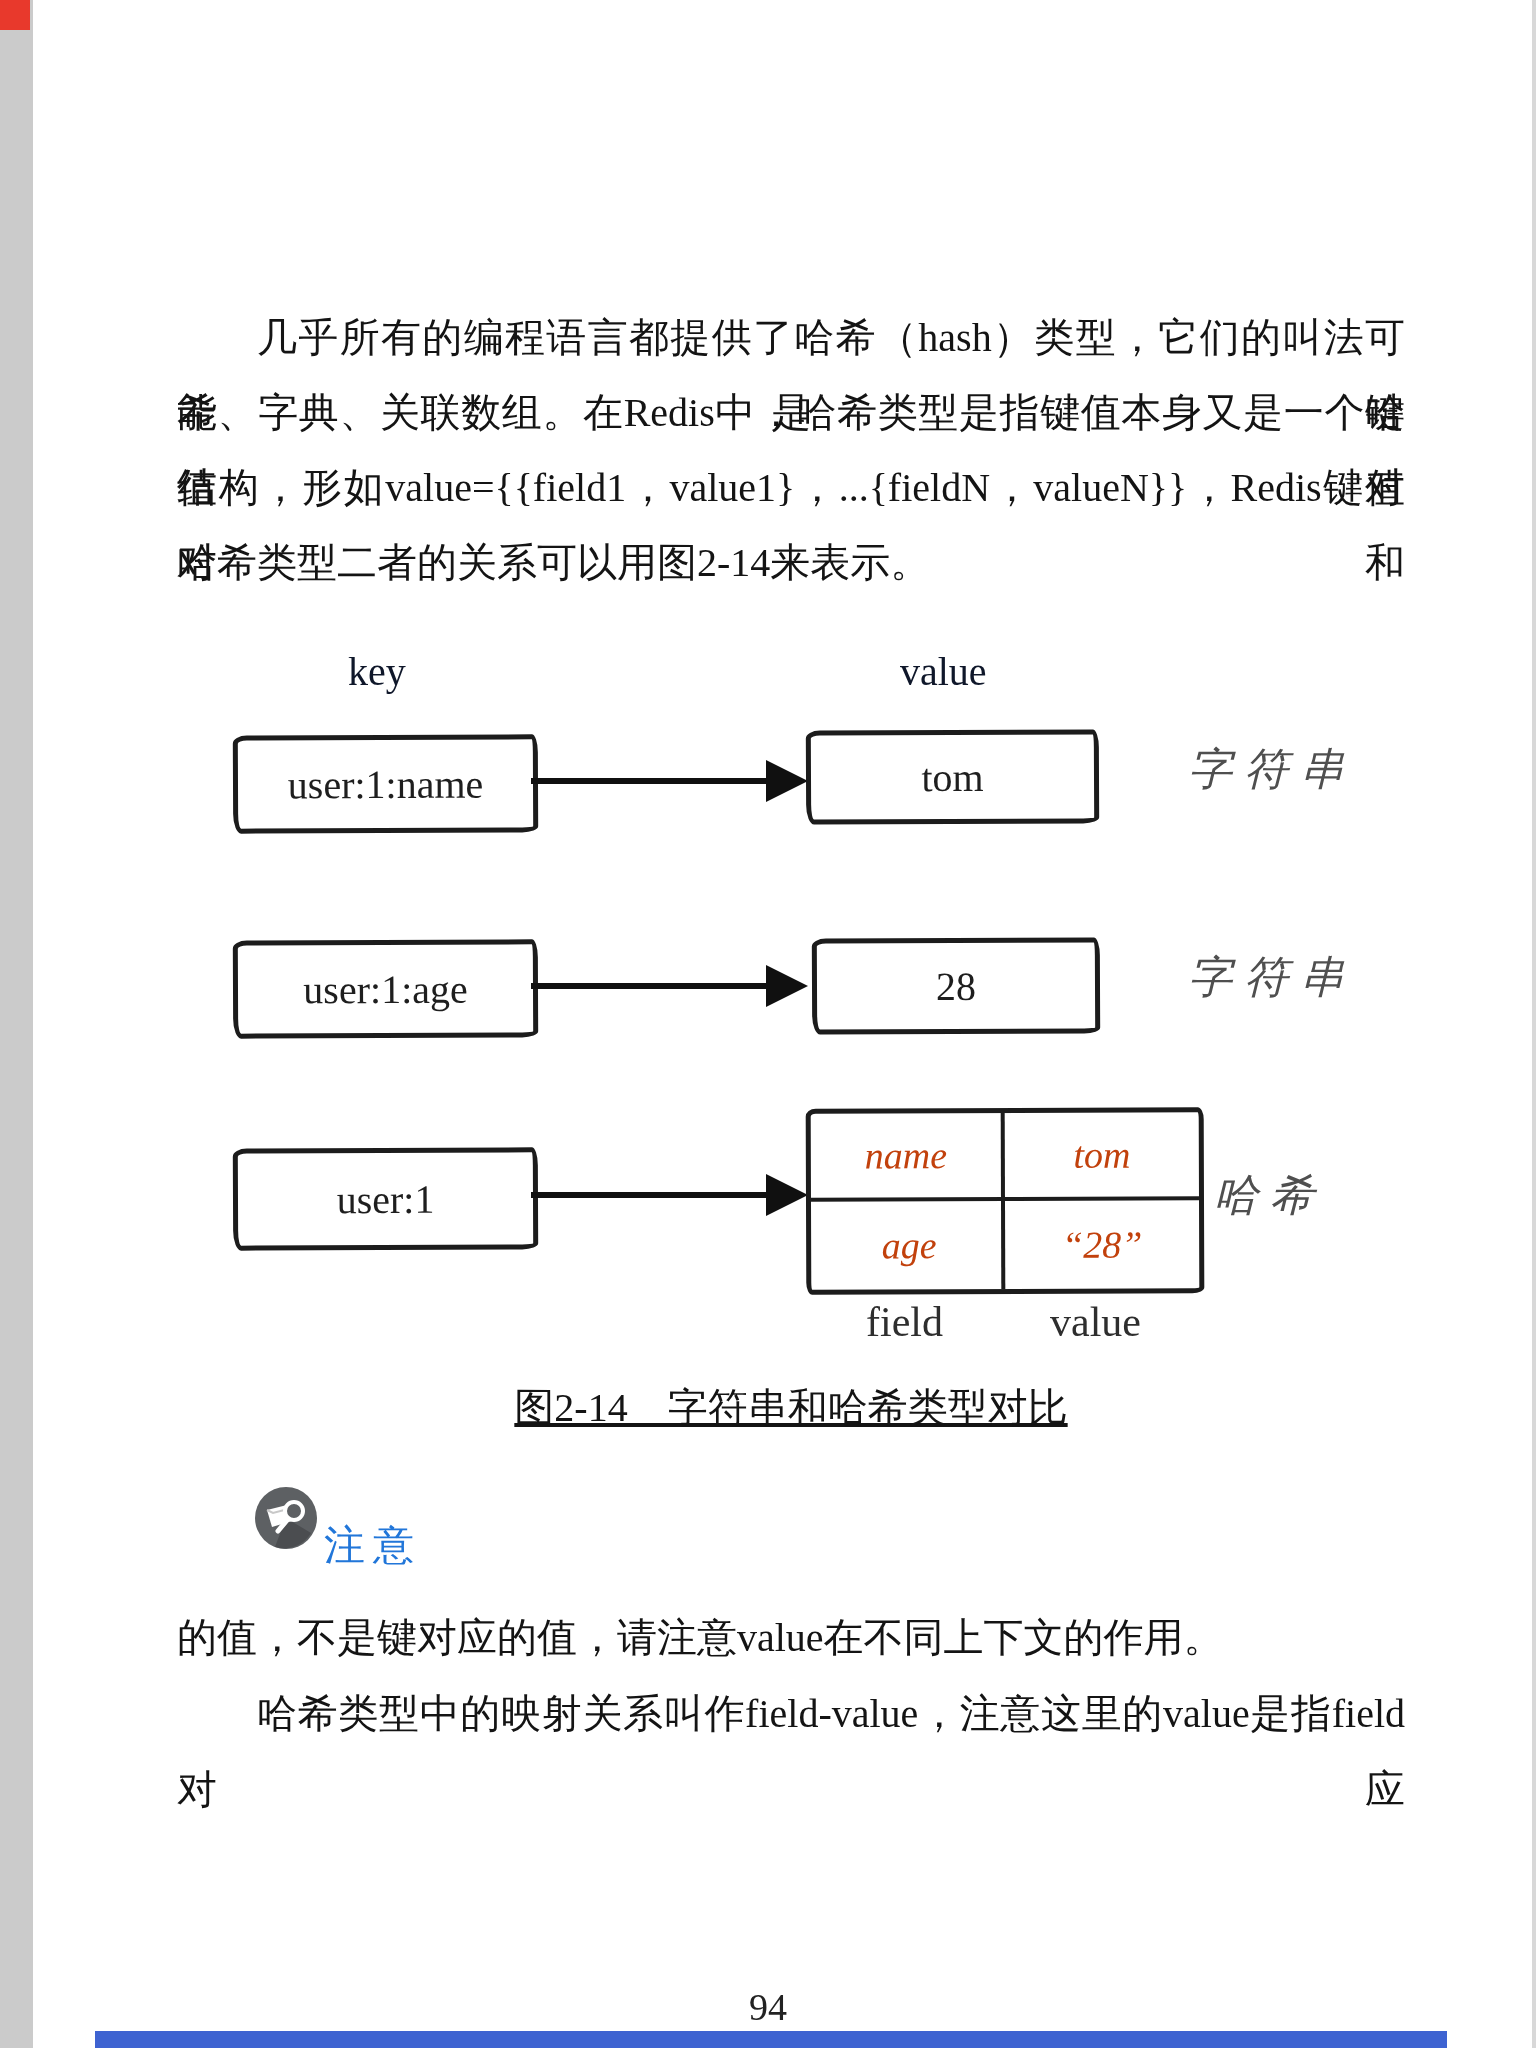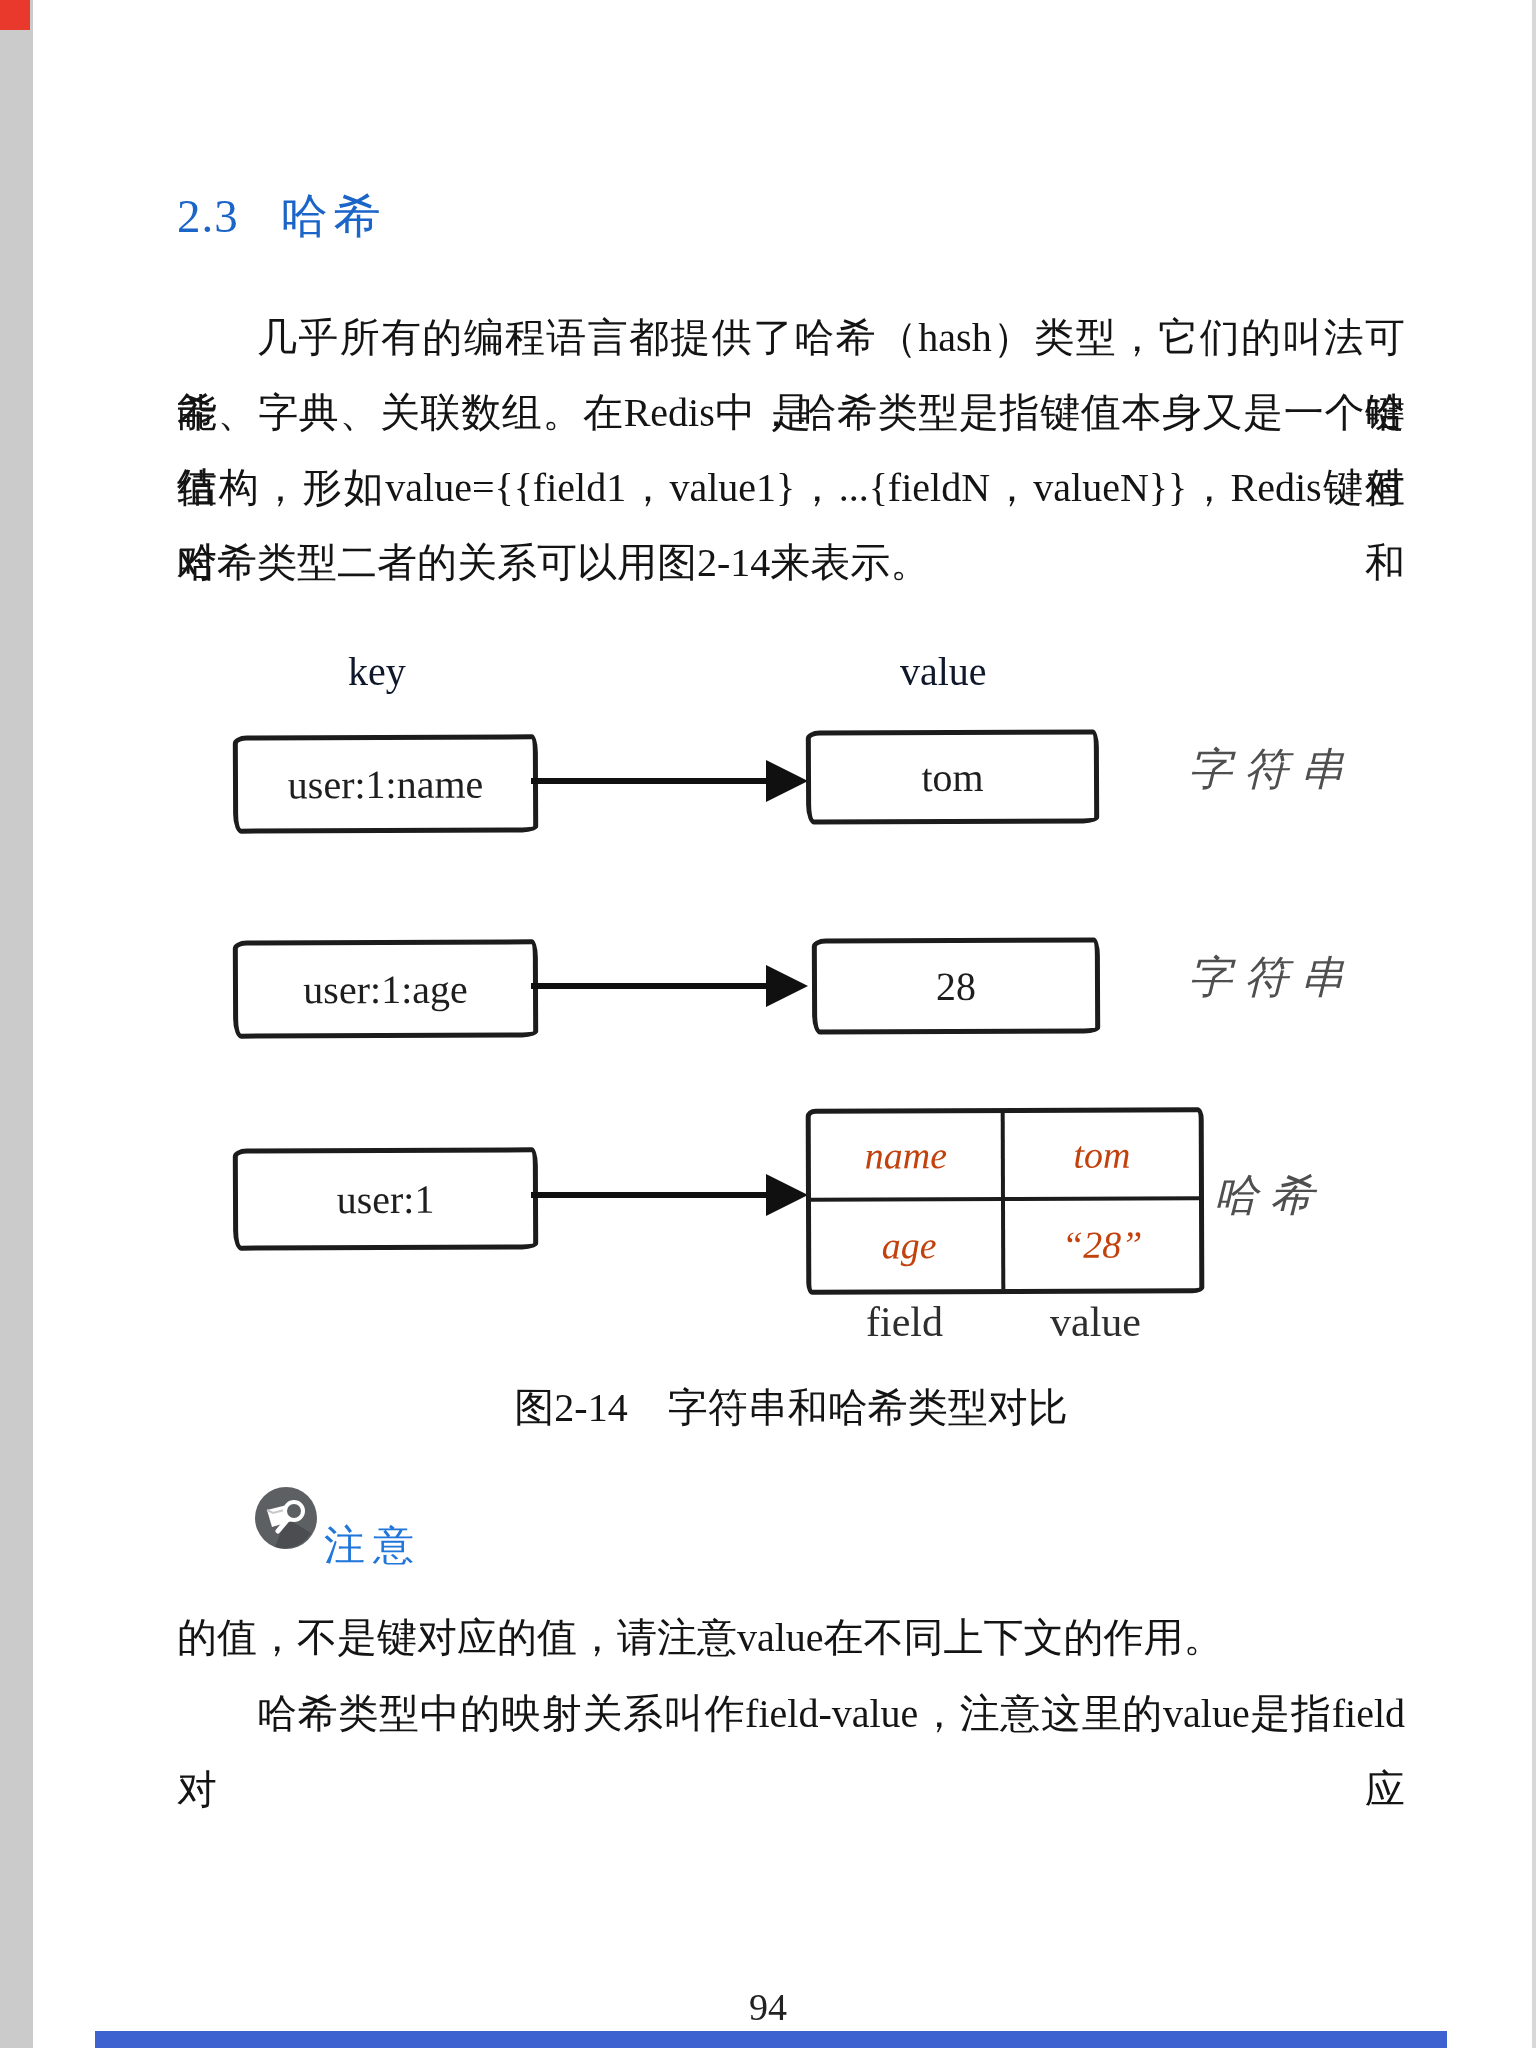--- a/index.html
+++ b/index.html
@@ -58,41 +58,38 @@
   .hash-cell{
     display:flex;align-items:center;justify-content:center;
     font-size:38px;color:#c2410c;font-style:italic;
   }
   .hc-r1c1{border-right:4px solid #1c1c1c;border-bottom:4px solid #1c1c1c;}
   .hc-r1c2{border-bottom:4px solid #1c1c1c;}
   .hc-r2c1{border-right:4px solid #1c1c1c;padding-left:6px;}
   .table-footer{position:absolute;font-size:42px;color:#2e2e2e;}
   .fig-caption{
     position:absolute;left:177px;top:1380px;width:1228px;
-    text-align:center;font-size:40px;color:#141414;
+    text-align:center;font-size:40px;color:#141414;text-decoration:underline;
   }
 
   
   .note-icon-wrap{position:absolute;left:253px;top:1485px;width:66px;height:66px;}
   .note-label{position:absolute;left:324px;top:1518px;font-size:41px;color:#2176d9;letter-spacing:8px;}
 
   .page-number{position:absolute;left:0;top:1985px;width:1536px;text-align:center;font-size:38px;color:#222;}
 </style>
 </head>
 <body>
 
 <div class="page">
 
   <div class="left-strip"></div>
   <div class="right-strip"></div>
   <div class="corner-red"></div>
 
-  <div class="section-heading">
-    <span class="num">2.3</span><span class="ttl">哈希</span>
-  </div>
 
   <div class="para p1">
     <div class="line just indent">几乎所有的编程语言都提供了哈希（hash）类型，它们的叫法可能是哈</div>
     <div class="line just">希、字典、关联数组。在Redis中，哈希类型是指键值本身又是一个键值对</div>
     <div class="line just">结构，形如value={{field1，value1}，...{fieldN，valueN}}，Redis键值对和</div>
     <div class="line">哈希类型二者的关系可以用图2-14来表示。</div>
   </div>
 
   <div>
     <div class="fig-label" style="left:336px;top:648px;">key</div>

